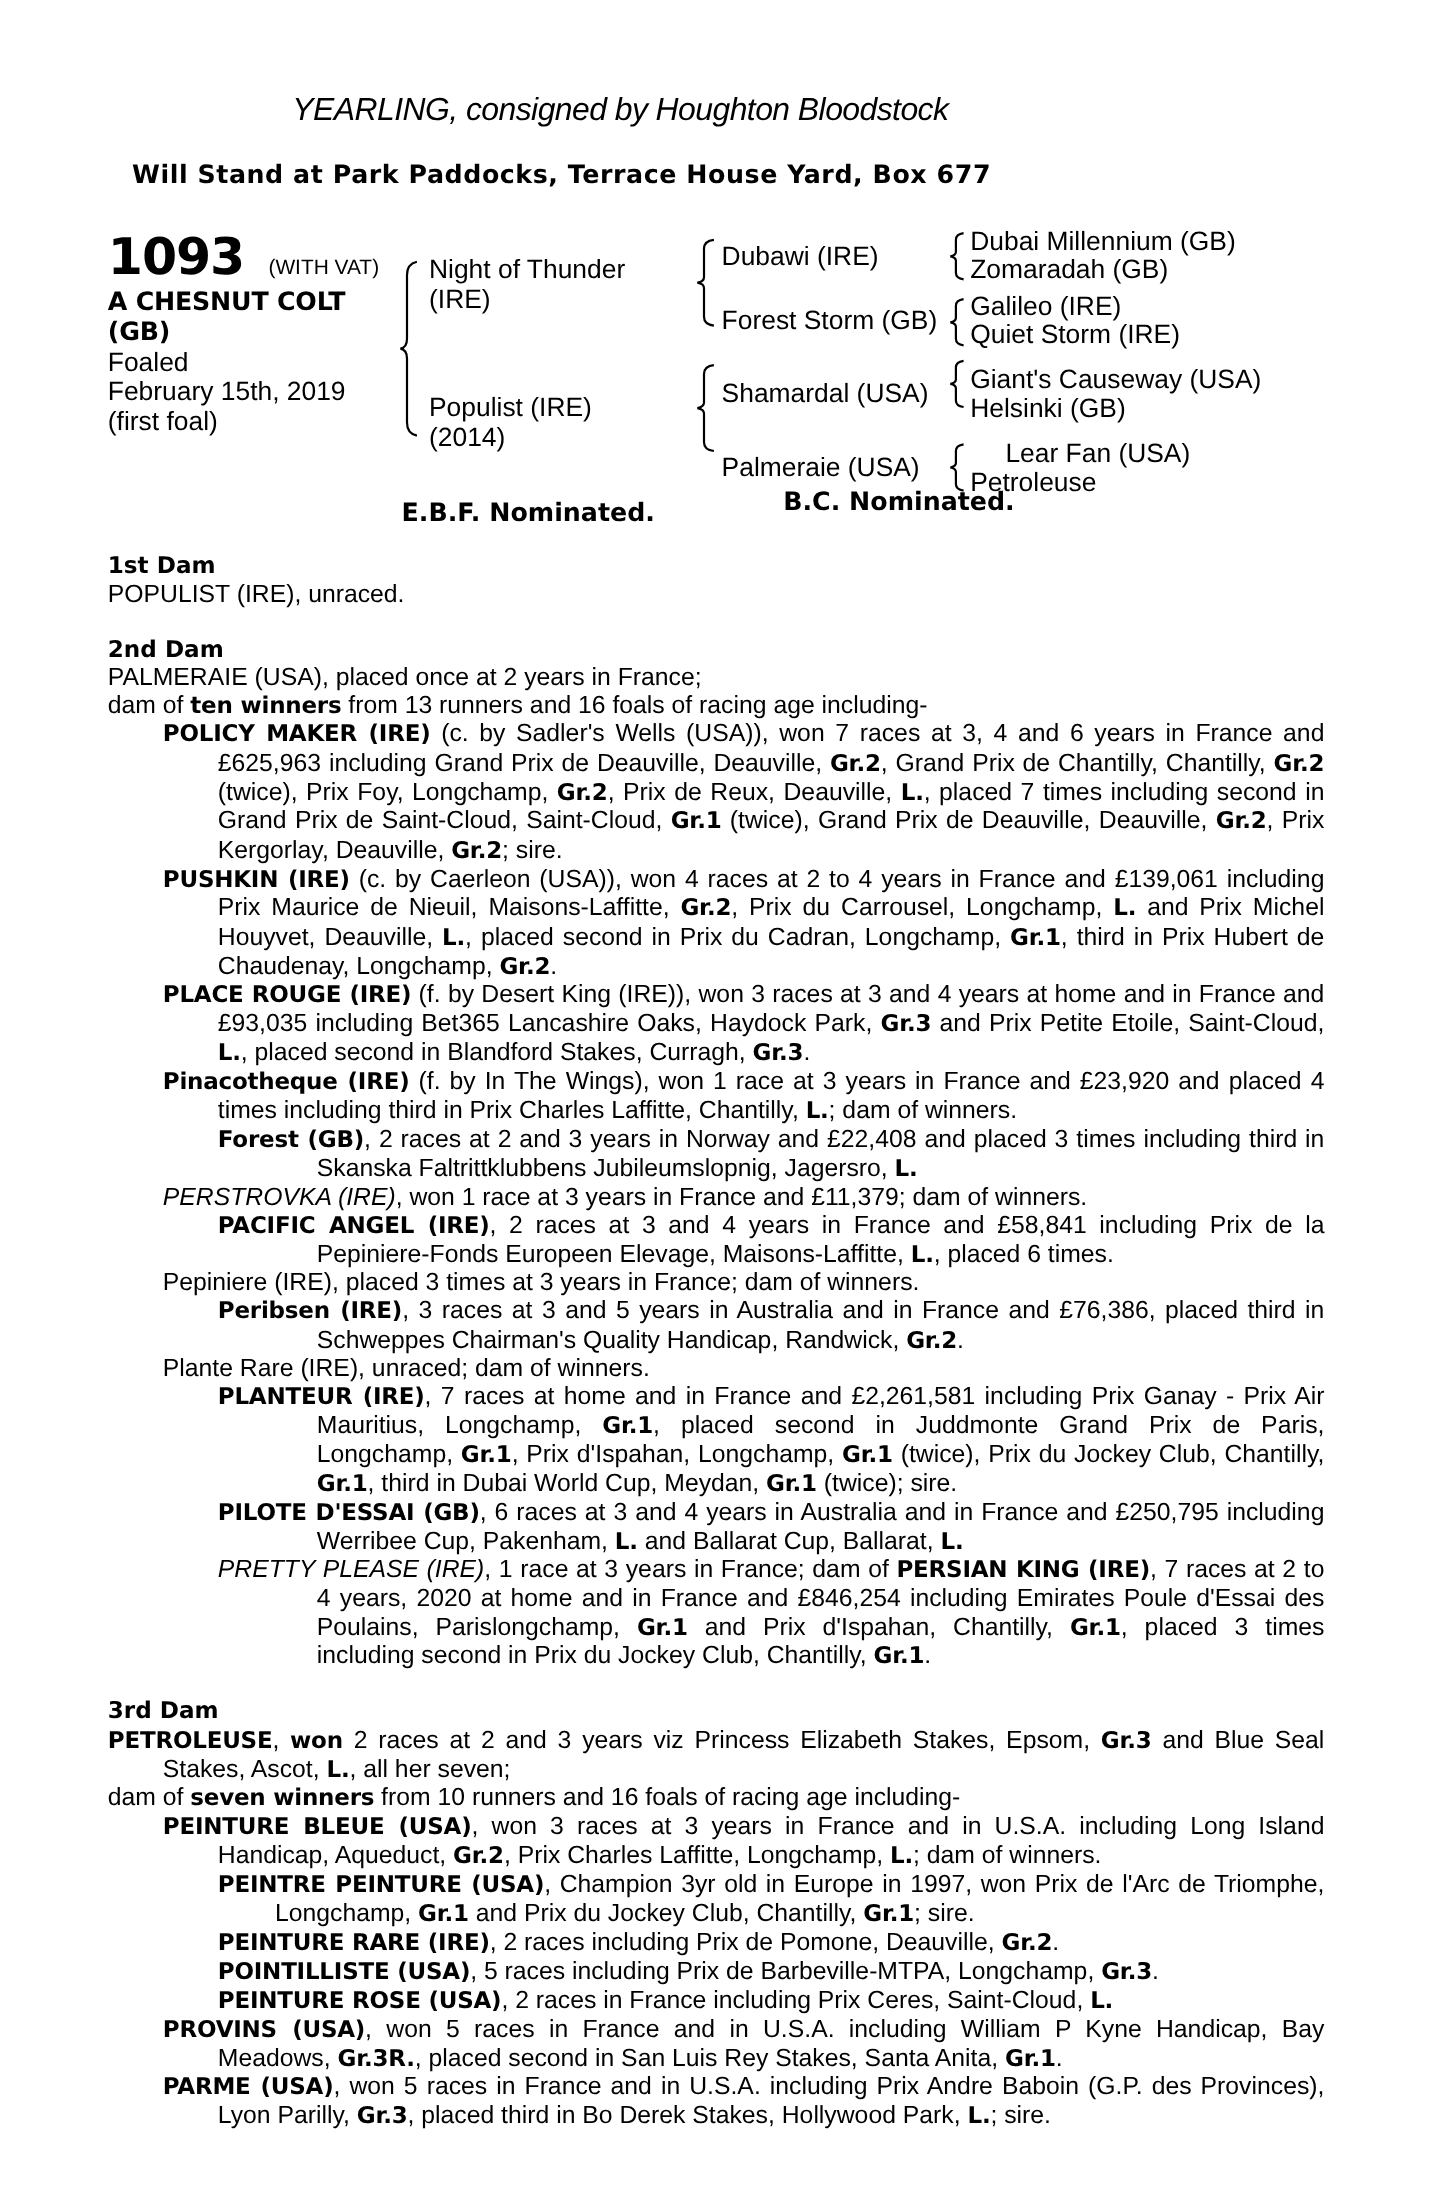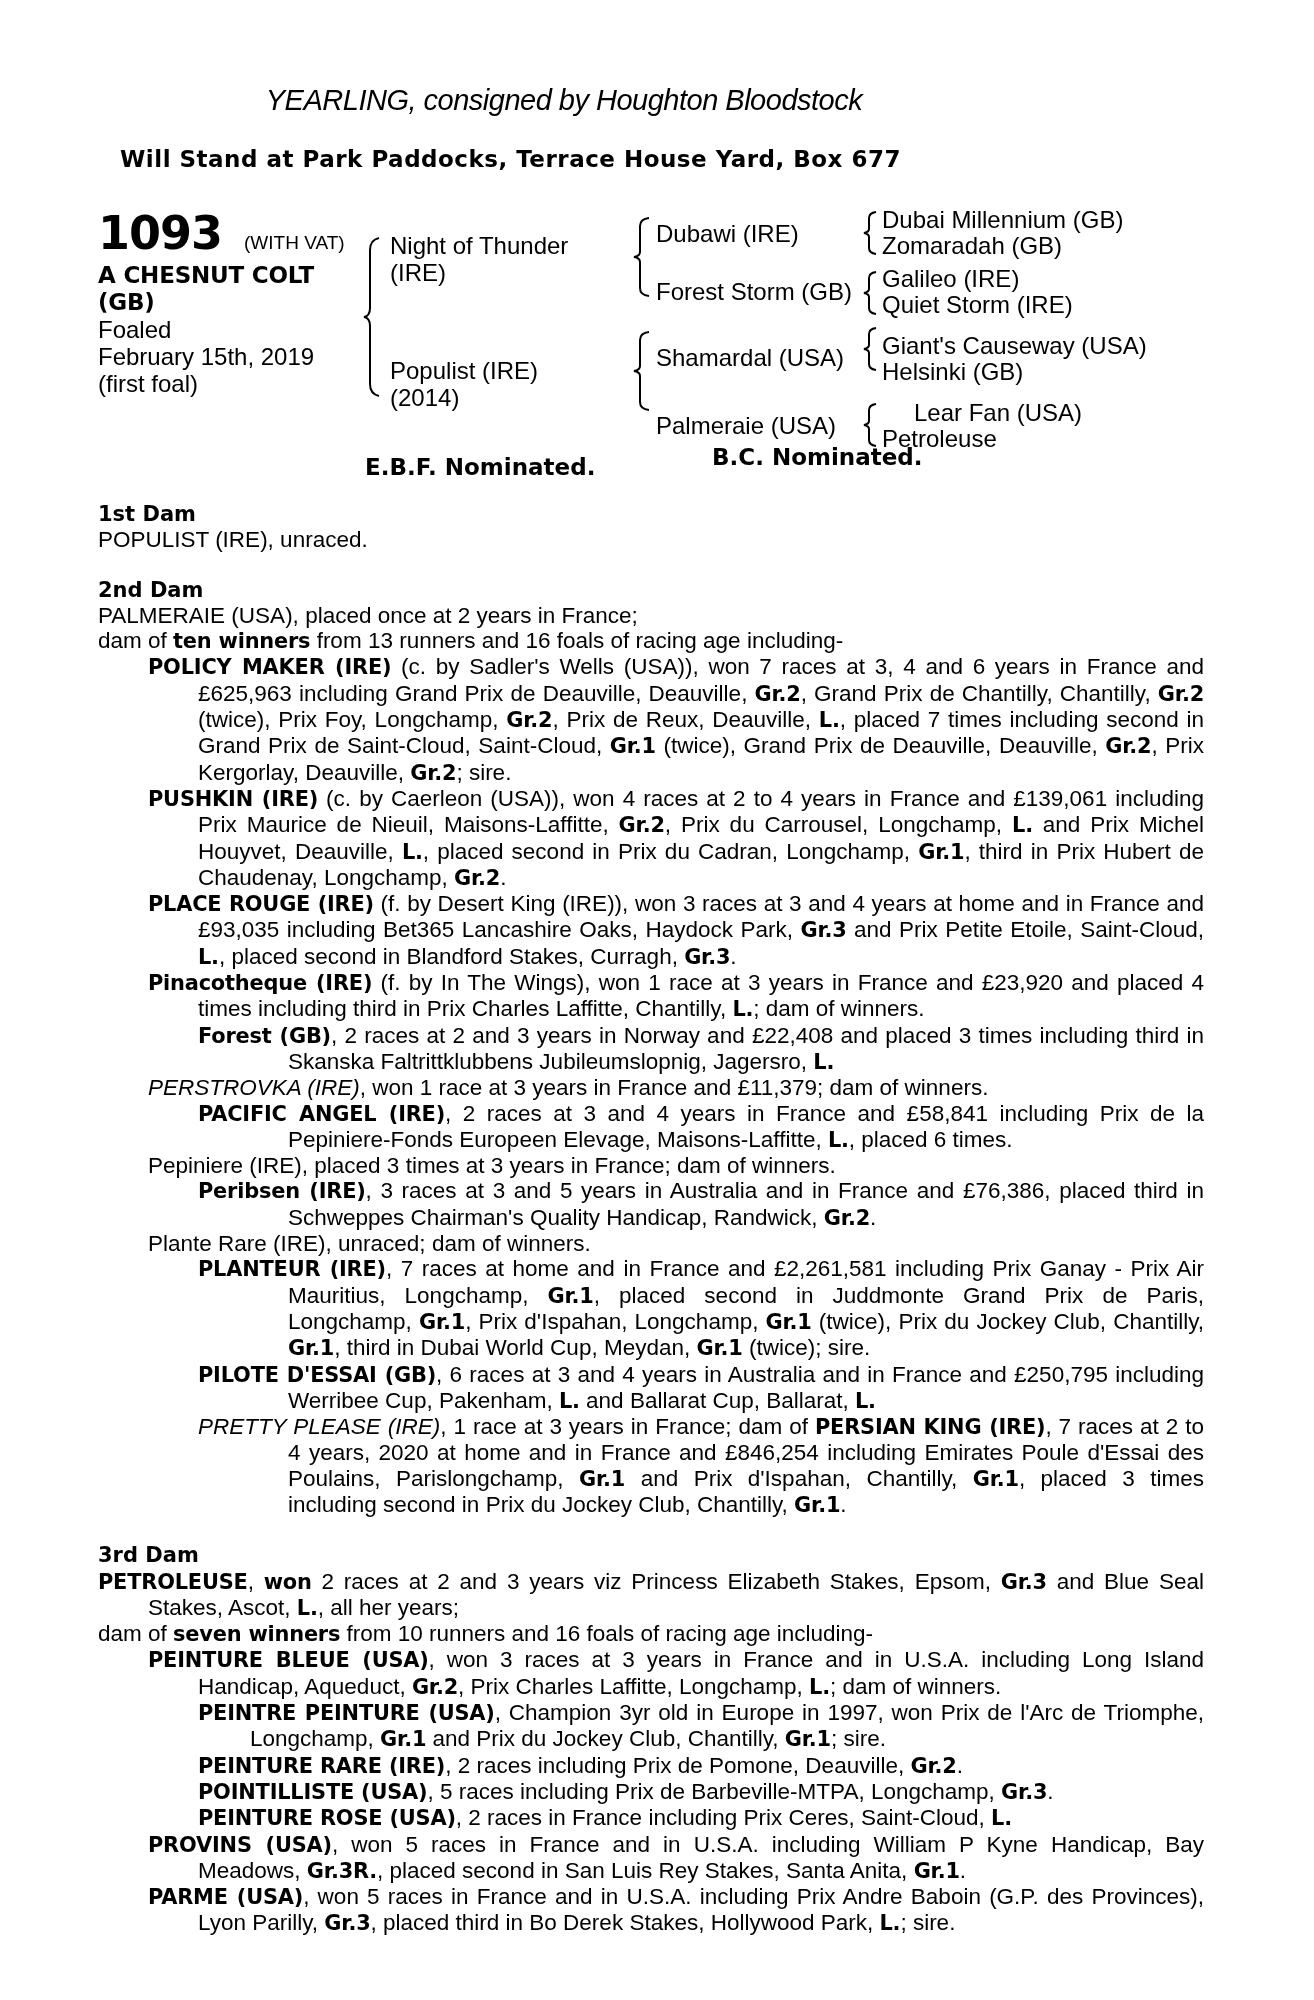--- a/index.html
+++ b/index.html
@@ -104,21 +104,21 @@
       <div class="p i1"><span>Pepiniere (IRE), placed 3 times at 3 years in France; dam of winners.</span></div>
       <div class="p i3"><span class="b">Peribsen (IRE)</span><span>, 3 races at 3 and 5 years in Australia and in France and £76,386, placed third in Schweppes Chairman's Quality Handicap, Randwick, </span><span class="b">Gr.2</span><span>.</span></div>
       <div class="p i1"><span>Plante Rare (IRE), unraced; dam of winners.</span></div>
       <div class="p i3"><span class="b">PLANTEUR (IRE)</span><span>, 7 races at home and in France and £2,261,581 including Prix Ganay - Prix Air Mauritius, Longchamp, </span><span class="b">Gr.1</span><span>, placed second in Juddmonte Grand Prix de Paris, Longchamp, </span><span class="b">Gr.1</span><span>, Prix d'Ispahan, Longchamp, </span><span class="b">Gr.1</span><span> (twice), Prix du Jockey Club, Chantilly, </span><span class="b">Gr.1</span><span>, third in Dubai World Cup, Meydan, </span><span class="b">Gr.1</span><span> (twice); sire.</span></div>
       <div class="p i3"><span class="b">PILOTE D'ESSAI (GB)</span><span>, 6 races at 3 and 4 years in Australia and in France and £250,795 including Werribee Cup, Pakenham, </span><span class="b">L.</span><span> and Ballarat Cup, Ballarat, </span><span class="b">L.</span></div>
       <div class="p i3"><span class="it">PRETTY PLEASE (IRE)</span><span>, 1 race at 3 years in France; dam of </span><span class="b">PERSIAN KING (IRE)</span><span>, 7 races at 2 to 4 years, 2020 at home and in France and £846,254 including Emirates Poule d'Essai des Poulains, Parislongchamp, </span><span class="b">Gr.1</span><span> and Prix d'Ispahan, Chantilly, </span><span class="b">Gr.1</span><span>, placed 3 times including second in Prix du Jockey Club, Chantilly, </span><span class="b">Gr.1</span><span>.</span></div>
     </div>
     <div class="gap"></div>
     <div>
       <div class="sec-h">3rd Dam</div>
-      <div class="p i1b" style="padding-left: 50px; text-indent: -50px;"><span class="b">PETROLEUSE</span><span>, </span><span class="b">won</span><span> 2 races at 2 and 3 years viz Princess Elizabeth Stakes, Epsom, </span><span class="b">Gr.3</span><span> and Blue Seal Stakes, Ascot, </span><span class="b">L.</span><span>, all her years;</span></div>
+      <div class="p i1b" style="padding-left: 50px; text-indent: -50px;"><span class="b">PETROLEUSE</span><span>, </span><span class="b">won</span><span> 2 races at 2 and 3 years viz Princess Elizabeth Stakes, Epsom, </span><span class="b">Gr.3</span><span> and Blue Seal Stakes, Ascot, </span><span class="b">L.</span><span>, all her seven;</span></div>
       <div class="p i0"><span>dam of </span><span class="b">seven winners</span><span> from 10 runners and 16 foals of racing age including-</span></div>
       <div class="p i1"><span class="b">PEINTURE BLEUE (USA)</span><span>, won 3 races at 3 years in France and in U.S.A. including Long Island Handicap, Aqueduct, </span><span class="b">Gr.2</span><span>, Prix Charles Laffitte, Longchamp, </span><span class="b">L.</span><span>; dam of winners.</span></div>
       <div class="p i2"><span class="b">PEINTRE PEINTURE (USA)</span><span>, Champion 3yr old in Europe in 1997, won Prix de l'Arc de Triomphe, Longchamp, </span><span class="b">Gr.1</span><span> and Prix du Jockey Club, Chantilly, </span><span class="b">Gr.1</span><span>; sire.</span></div>
       <div class="p i2"><span class="b">PEINTURE RARE (IRE)</span><span>, 2 races including Prix de Pomone, Deauville, </span><span class="b">Gr.2</span><span>.</span></div>
       <div class="p i2"><span class="b">POINTILLISTE (USA)</span><span>, 5 races including Prix de Barbeville-MTPA, Longchamp, </span><span class="b">Gr.3</span><span>.</span></div>
       <div class="p i2"><span class="b">PEINTURE ROSE (USA)</span><span>, 2 races in France including Prix Ceres, Saint-Cloud, </span><span class="b">L.</span></div>
       <div class="p i1"><span class="b">PROVINS (USA)</span><span>, won 5 races in France and in U.S.A. including William P Kyne Handicap, Bay Meadows, </span><span class="b">Gr.3R.</span><span>, placed second in San Luis Rey Stakes, Santa Anita, </span><span class="b">Gr.1</span><span>.</span></div>
       <div class="p i1"><span class="b">PARME (USA)</span><span>, won 5 races in France and in U.S.A. including Prix Andre Baboin (G.P. des Provinces), Lyon Parilly, </span><span class="b">Gr.3</span><span>, placed third in Bo Derek Stakes, Hollywood Park, </span><span class="b">L.</span><span>; sire.</span></div>
     </div>
   </div>

